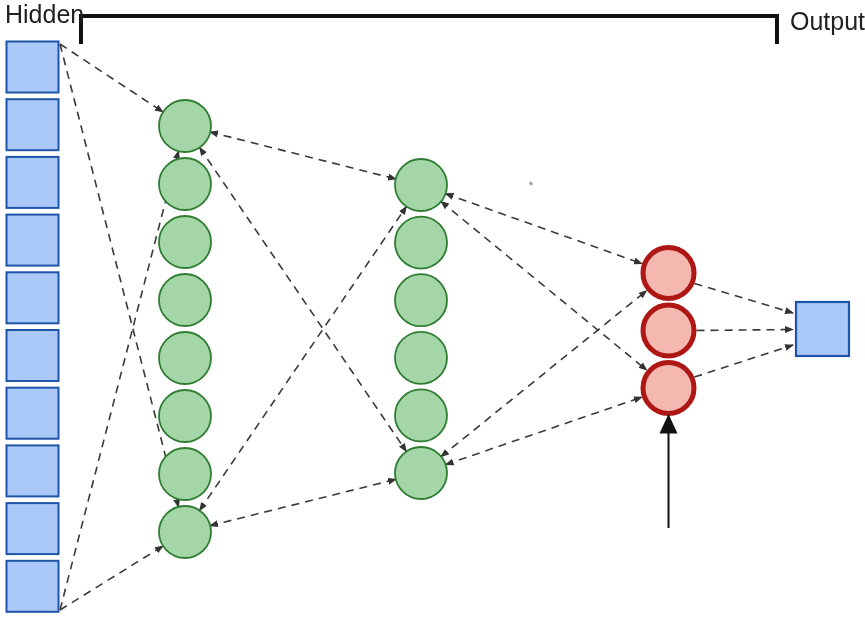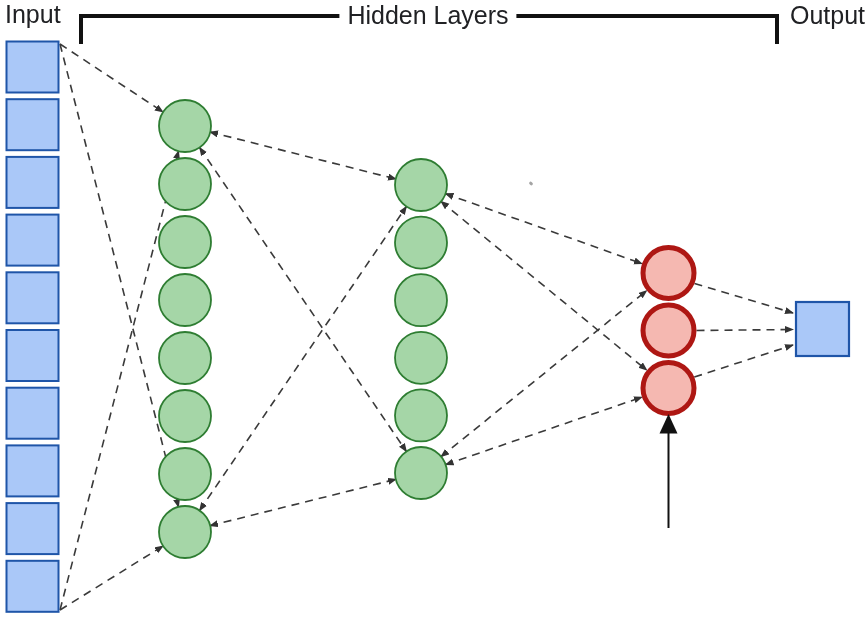--- a/index.html
+++ b/index.html
@@ -8,21 +8,21 @@
     font-family:"Liberation Sans",sans-serif;overflow:hidden;
   }
   #net-svg{position:absolute;left:0;top:0;}
   .lbl{
     position:absolute;color:#202124;white-space:nowrap;line-height:1.1;
     font-family:"Liberation Sans",sans-serif;
   }
   #lbl-input{left:5px;top:1px;font-size:25px;}
   #lbl-hidden{left:428px;top:2px;font-size:25px;transform:translateX(-50%);
     background:#ffffff;padding:0 8px;z-index:2;}
-  #lbl-output{left:790px;top:2px;font-size:25px;}
+  #lbl-output{left:790px;top:8px;font-size:25px;}
   #lbl-embeddings{left:670px;top:526px;font-size:33px;transform:translateX(-50%);}
   #stray-mark{
     position:absolute;left:529px;top:182px;width:4px;height:3px;
     background:#8d8d8d;border-radius:2px;transform:rotate(40deg);opacity:.8;
   }
 </style>
 </head>
 <body>
 
 <div id="stage">
@@ -96,18 +96,17 @@
     <g id="nodes-output">
         <rect x="796" y="302" width="53" height="54" fill="#aac8f8" stroke="#1f55a8" stroke-width="2.2"></rect>
       </g>
 
     <g>
       <line x1="668.5" y1="528" x2="668.5" y2="430" stroke="#111111" stroke-width="2"></line>
       <polygon points="659.5,433.5 677.5,433.5 668.5,414" fill="#111111"></polygon>
     </g>
   </svg>
 
-  <div class="lbl" id="lbl-input">Input</div>
-  <div class="lbl" id="lbl-hidden">Hidden Layers</div>
+  <div class="lbl" id="lbl-input">Hidden</div>
   <div class="lbl" id="lbl-output">Output</div>
 
   <div id="stray-mark"></div>
 </div>
 
 </body></html>

